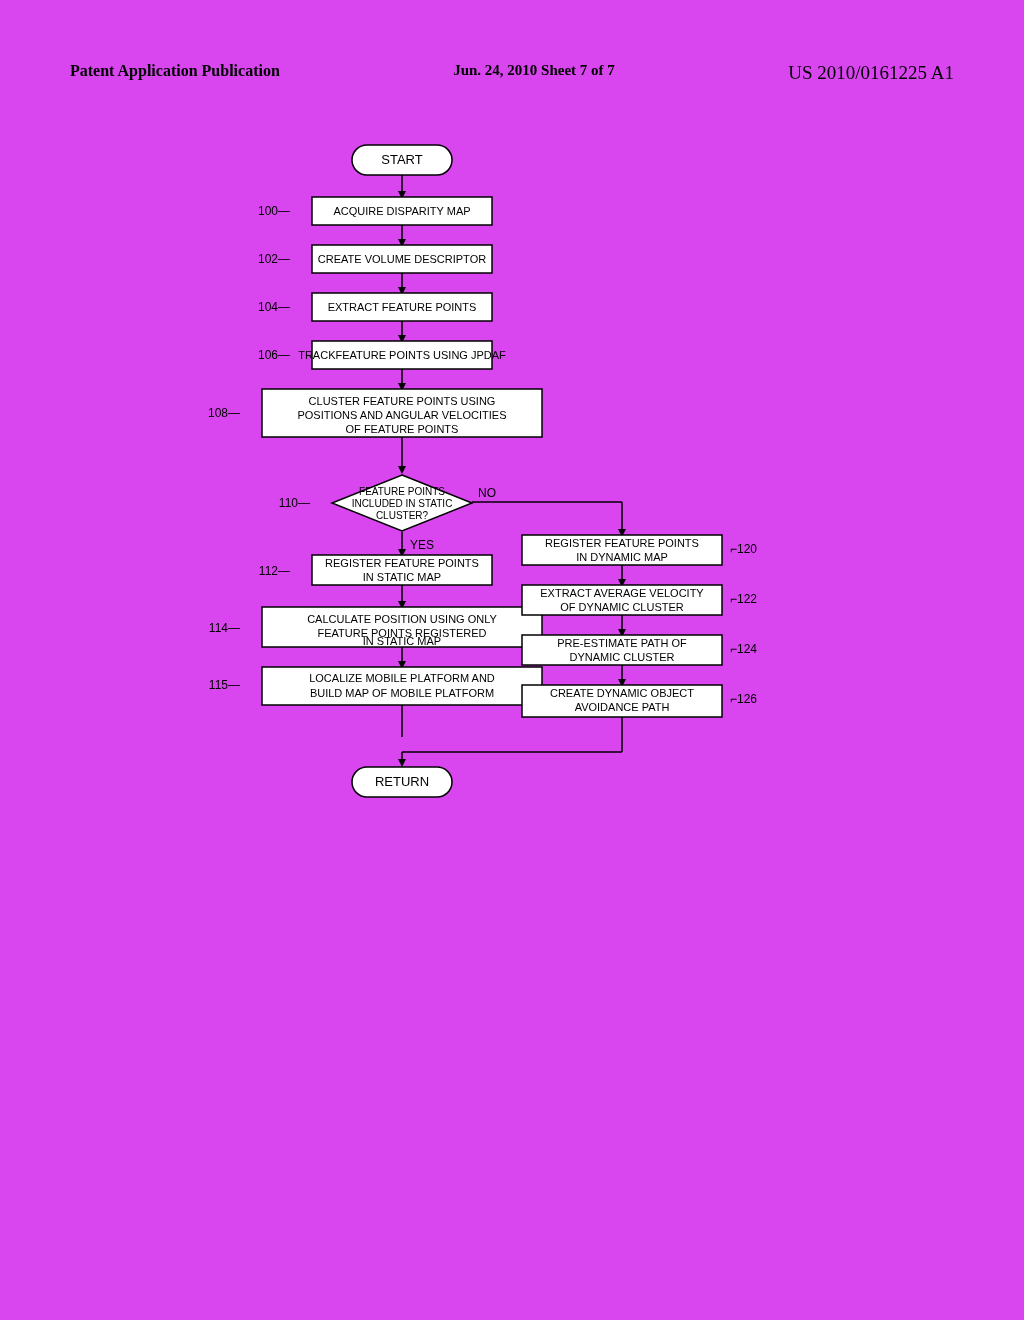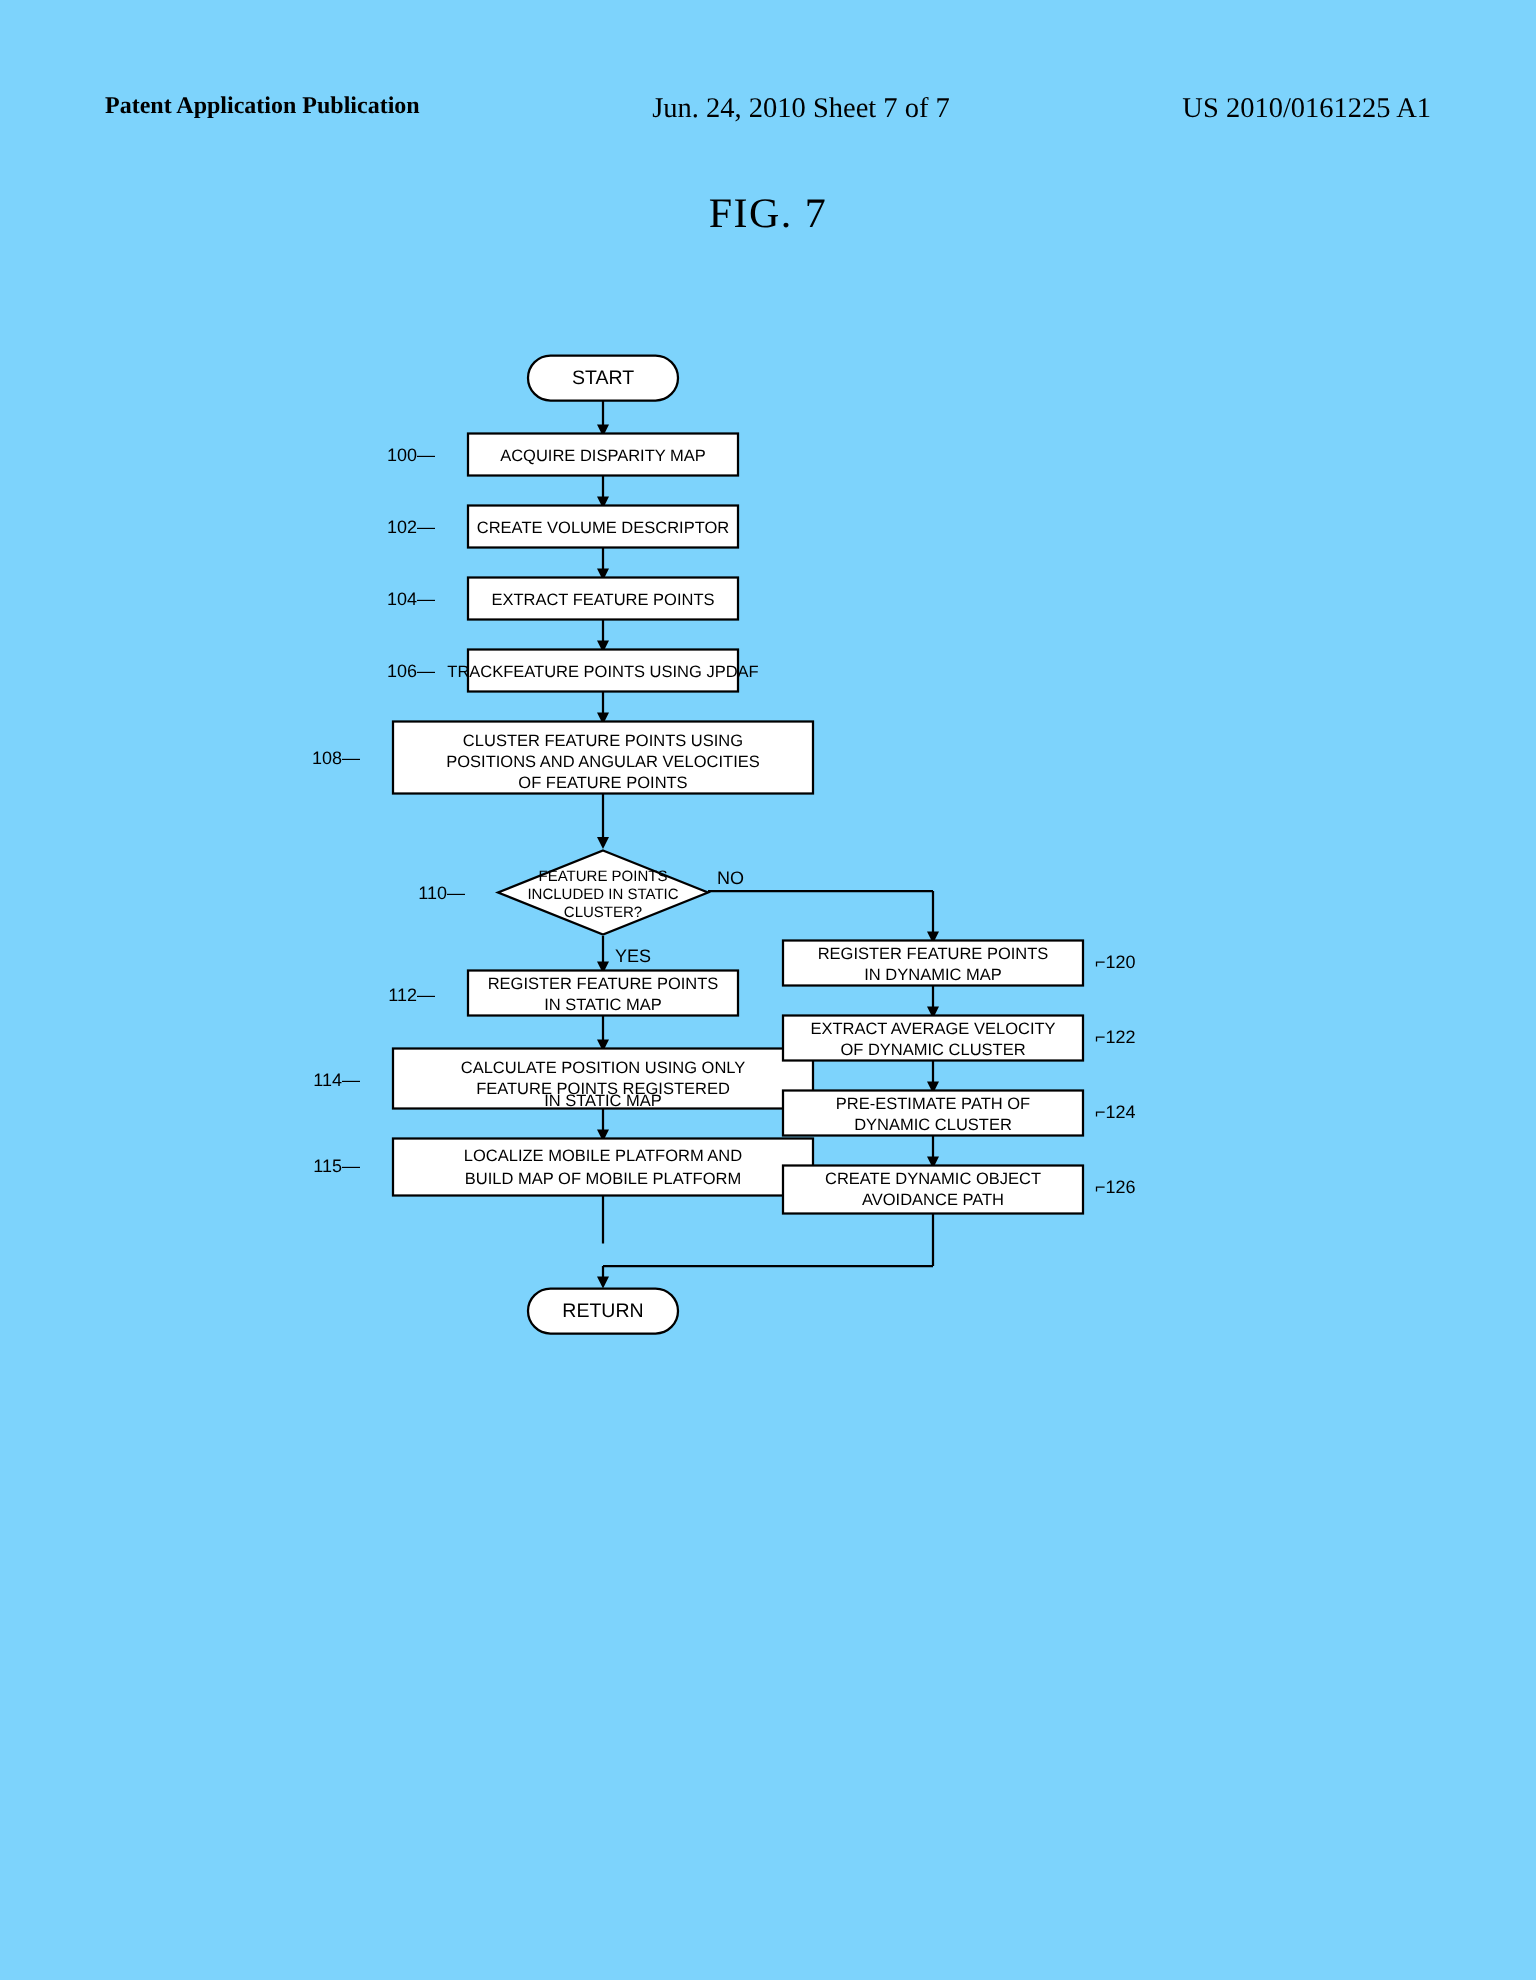--- a/index.html
+++ b/index.html
@@ -6,40 +6,41 @@
     body {
       background: #fff;
       font-family: 'Times New Roman', Times, serif;
       width: 1024px;
       min-height: 1320px;
       position: relative;
     }
     .page {
       width: 1024px;
       min-height: 1320px;
-      background: #7dd3fc;
+      background: #d946ef;
       padding: 60px 70px 60px 70px;
       position: relative;
     }
     .header {
       display: flex;
       justify-content: space-between;
       align-items: flex-start;
       margin-bottom: 30px;
       font-size: 15px;
     }
     .header-left {
       font-weight: bold;
       font-size: 16px;
       line-height: 1.4;
     }
     .header-center {
       text-align: left;
-      font-size: 19px;
+      font-size: 15px;
       line-height: 1.4;
+      font-weight: bold;
     }
     .header-right {
       font-size: 19px;
       line-height: 1.4;
     }
     .fig-title {
       text-align: center;
       font-size: 28px;
       font-weight: normal;
       margin: 40px 0 50px 0;
@@ -56,21 +57,20 @@
       <span>Patent Application Publication</span>
     </div>
     <div class="header-center">
       <span>Jun. 24, 2010  Sheet 7 of 7</span>
     </div>
     <div class="header-right">
       <span>US 2010/0161225 A1</span>
     </div>
   </div>
 
-  <div class="fig-title">FIG. 7</div>
 
   <div style="position: relative; width: 700px; margin: 0 auto; height: 900px;">
     <svg width="700" height="900" style="position:absolute;top:0;left:0;">
 
       <line x1="240" y1="55" x2="240" y2="80" stroke="#000" stroke-width="1.5"></line>
       <polygon points="240,82 236,74 244,74" fill="#000"></polygon>
 
       <line x1="240" y1="108" x2="240" y2="128" stroke="#000" stroke-width="1.5"></line>
       <polygon points="240,130 236,122 244,122" fill="#000"></polygon>
 

